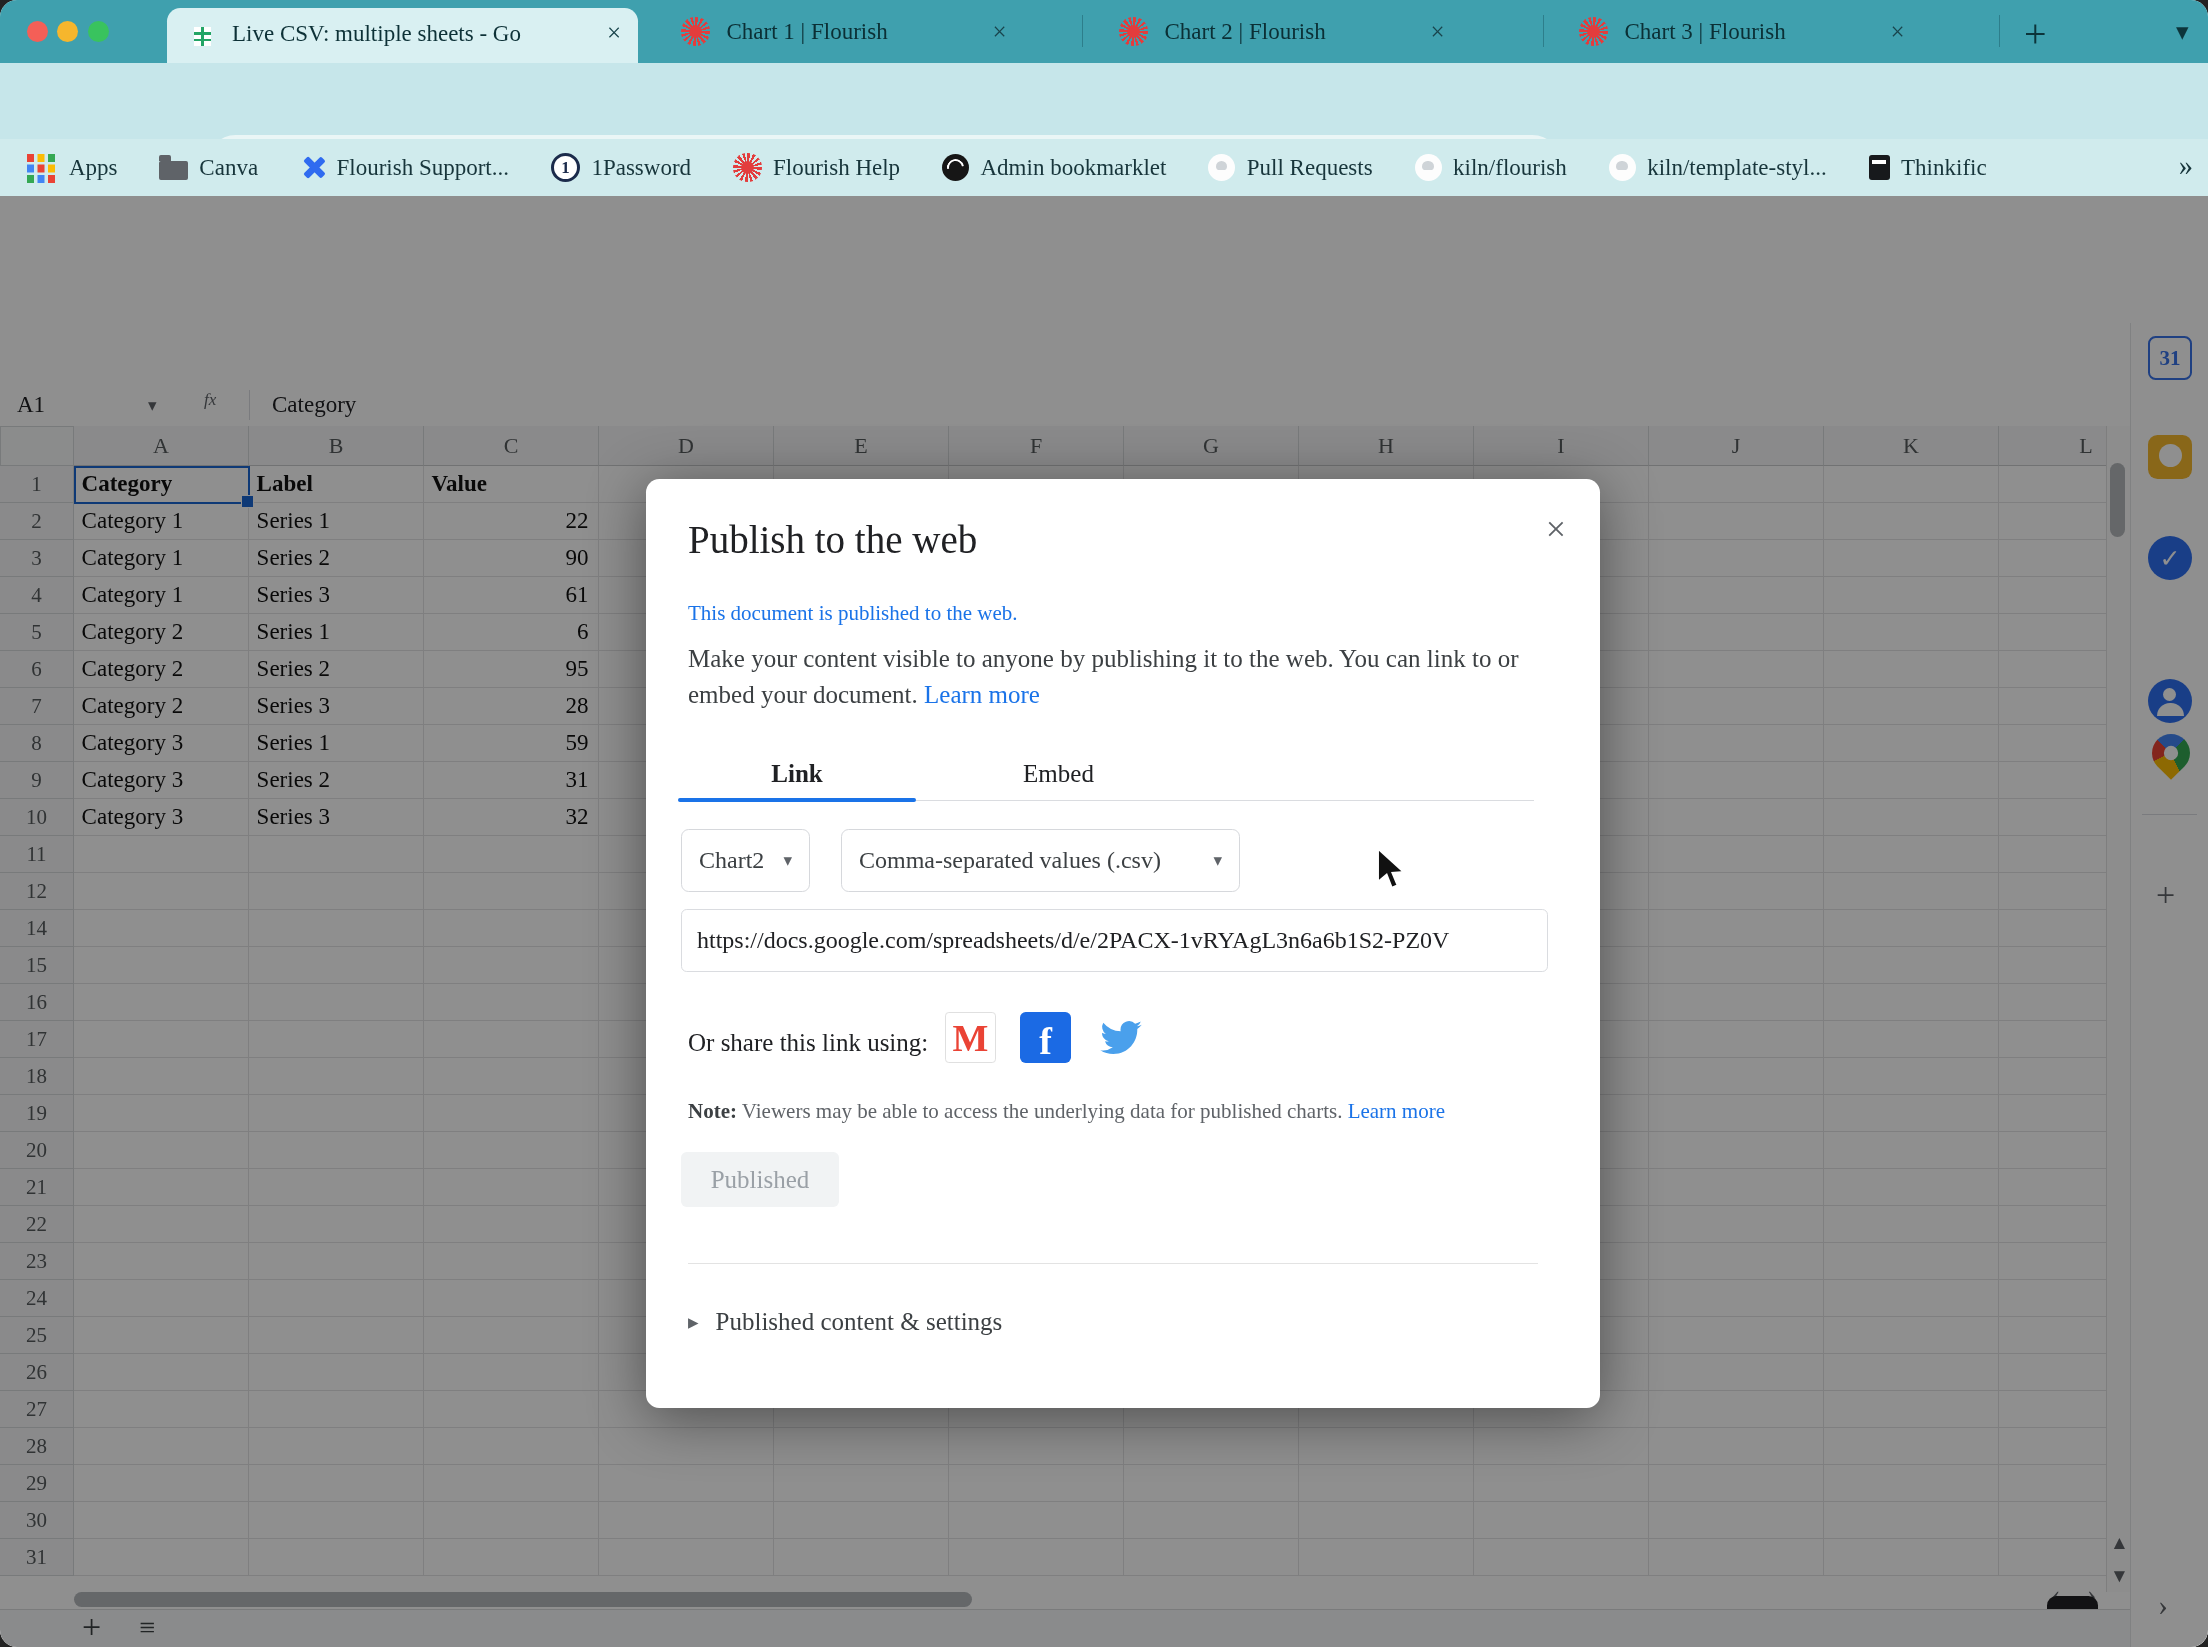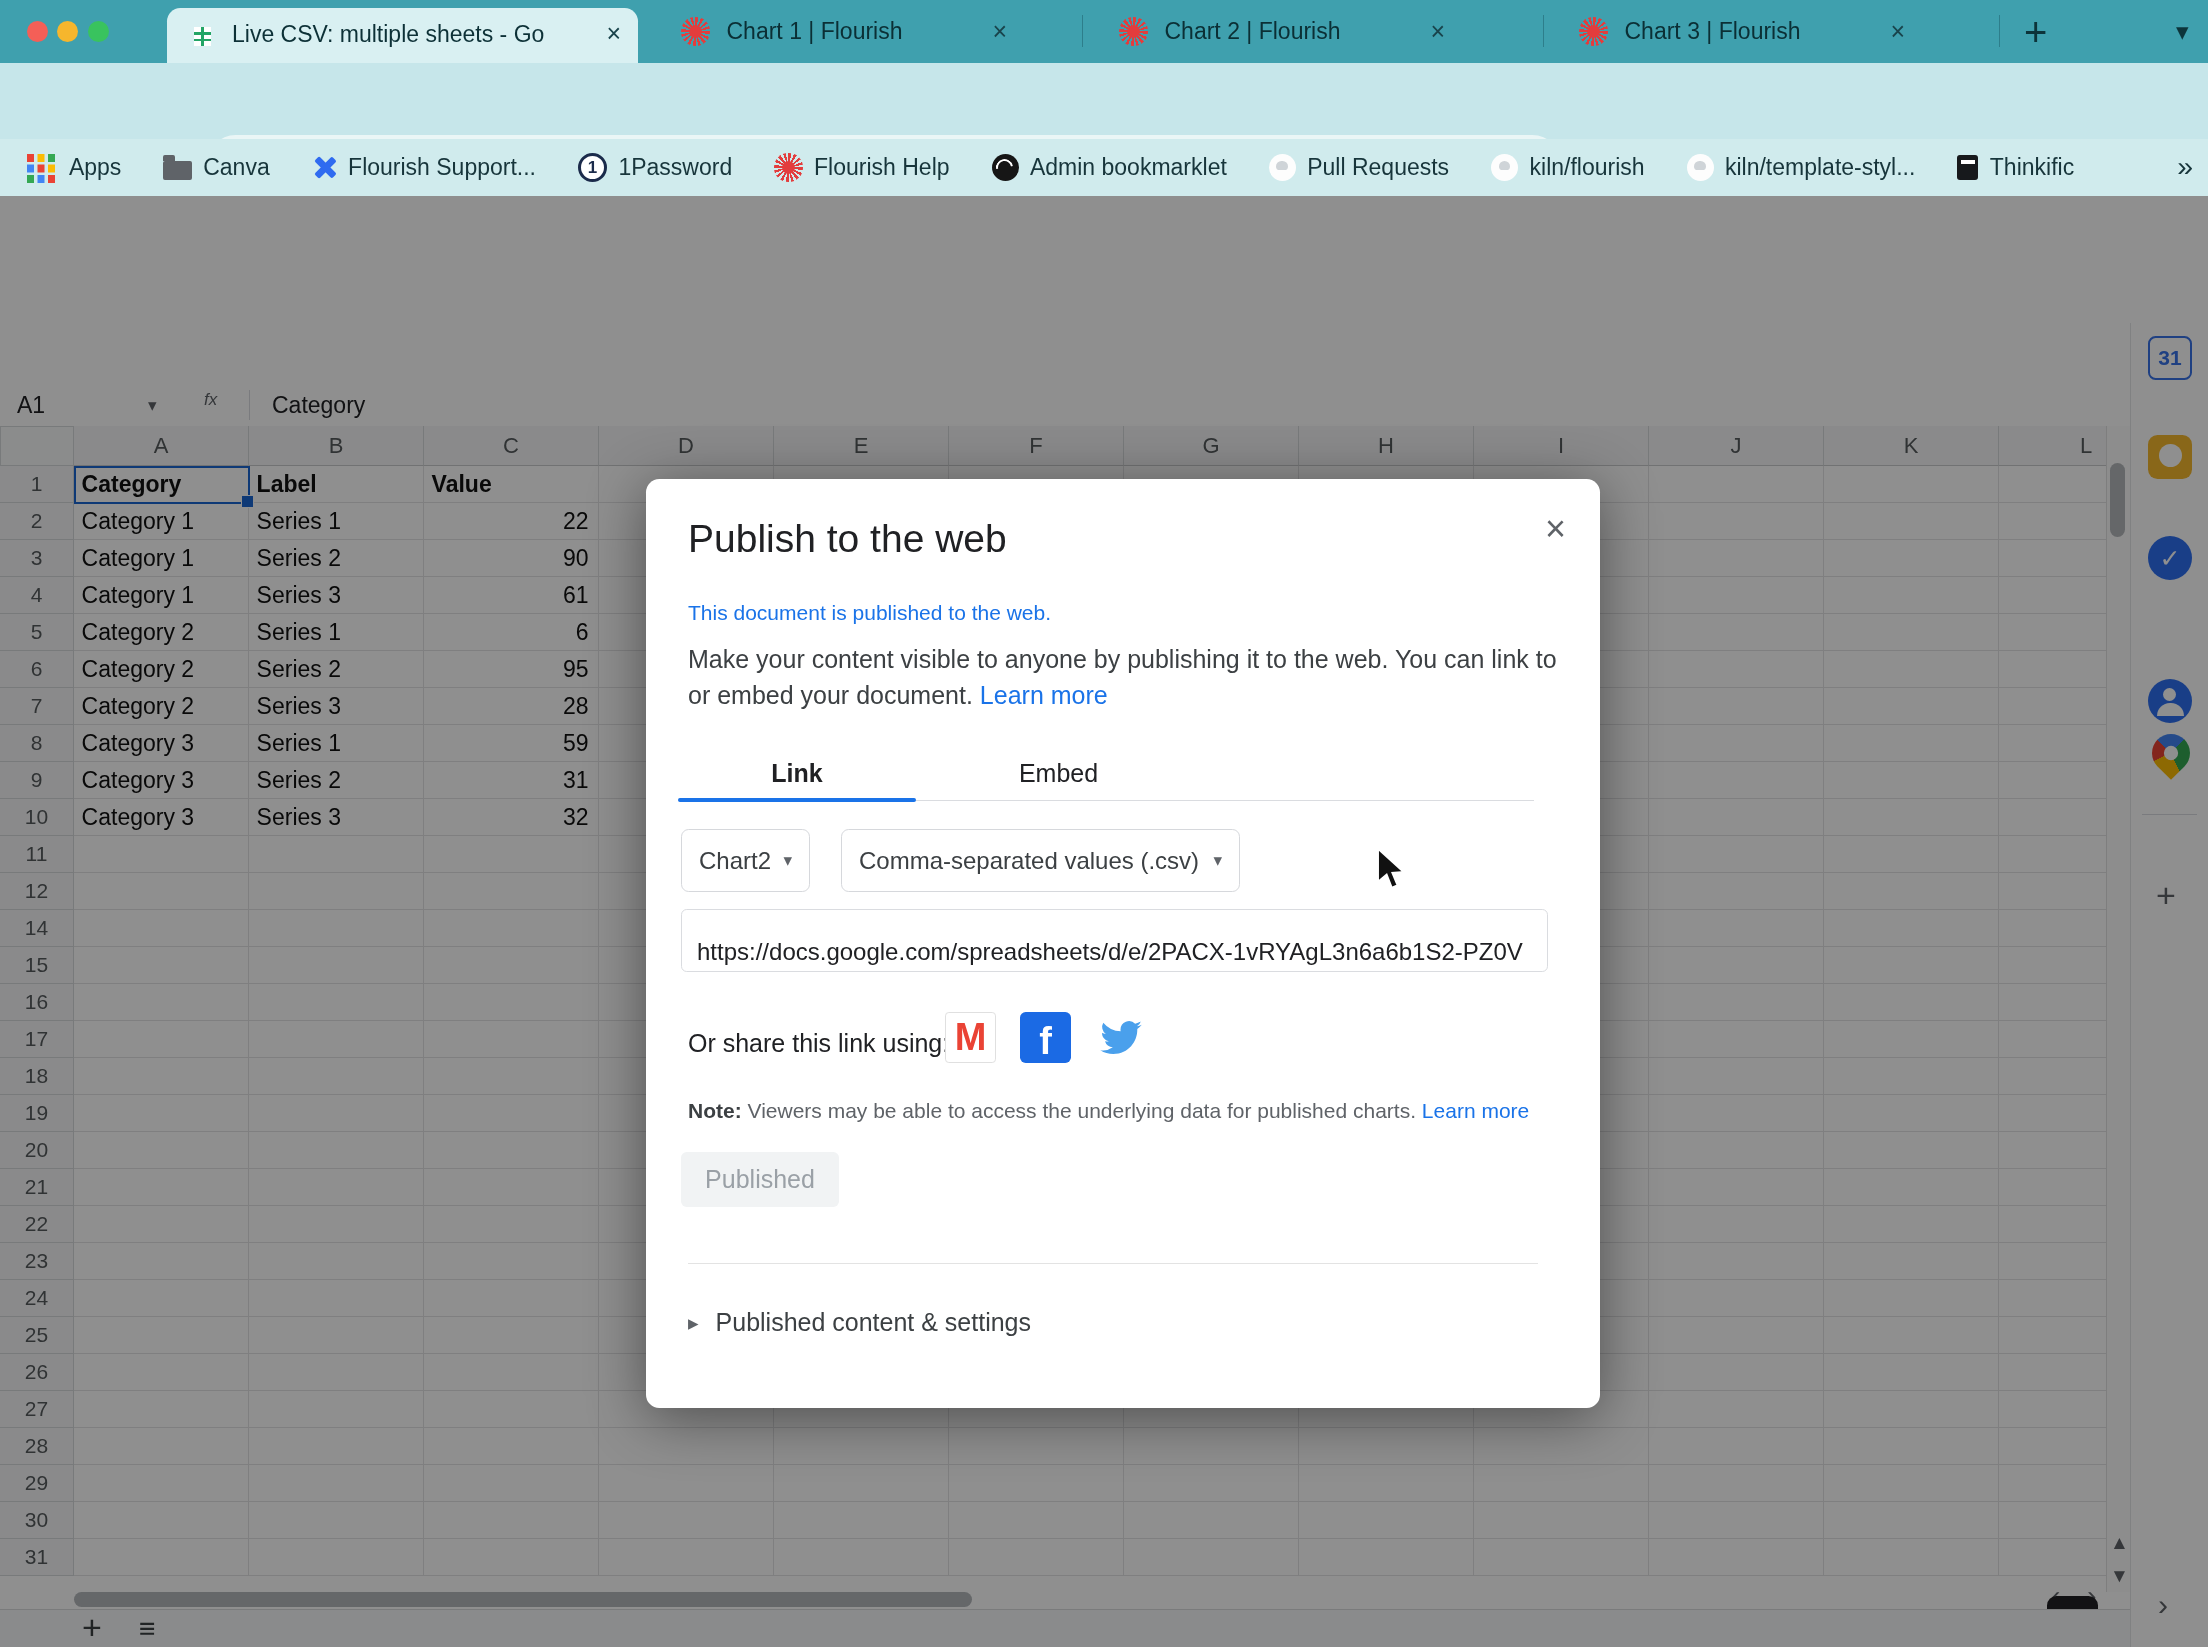--- a/index.html
+++ b/index.html
@@ -1,17 +1,17 @@
 <!DOCTYPE html>
 <html style="font-size:15px"><head>
 <meta charset="utf-8">
 <style>
   html,body{margin:0;padding:0;background:#222;}
   .screen{position:relative;width:2208px;height:1647px;overflow:hidden;
-    font-family:Liberation Sans, sans-serif;background:#fff;}
+    font-family:Liberation Serif, serif;background:#fff;border-radius:17px;}
   .abs{position:absolute;}
   .g{display:inline-block;line-height:1;}
 
   
   .tabbar{left:0;top:0;width:2208px;height:63px;background:#3fa0ae;}
   .tl{width:21px;height:21px;border-radius:50%;top:21px;}
   .tab-active{left:167px;top:7.6px;width:471px;height:55px;background:#d9f0f2;border-radius:13.3px 13.3px 0 0;}
   .tab{top:0;height:63px;display:flex;align-items:center;}
   .tabttl{font-size:23px;color:#0d3137;white-space:nowrap;overflow:hidden;}
   .tabx{font-size:25px;color:#19444c;}
@@ -134,21 +134,21 @@
   .dclose{right:34px;top:32px;font-size:36px;color:#5f6368;}
   .dnotice{left:42px;top:122px;font-size:21px;color:#1a73e8;}
   .dbody{left:42px;top:162px;width:885px;font-size:25px;line-height:36px;color:#3c4043;}
   .dlink{color:#1a73e8;}
   .dtab{top:268px;height:53px;display:flex;align-items:center;justify-content:center;font-size:25px;color:#202124;}
   .dtabline{left:32px;top:321px;width:856px;height:1px;background:#dadce0;}
   .dtabul{left:32px;top:319px;width:238px;height:3.8px;background:#1a73e8;border-radius:1.9px;}
   .dsel{top:350px;height:63px;border:1px solid #d6d8dc;border-radius:7.6px;display:flex;align-items:center;
     justify-content:space-between;padding:0 17px;font-size:24px;color:#3c4043;box-sizing:border-box;}
   .durl{left:35px;top:430px;width:867px;height:63px;border:1px solid #dadce0;border-radius:5.7px;box-sizing:border-box;
-    font-size:24px;color:#202124;line-height:61px;padding:11px 15px;white-space:nowrap;overflow:hidden;}
+    font-size:24px;color:#202124;line-height:61px;padding:0 15px;white-space:nowrap;overflow:hidden;}
   .dsharelbl{left:42px;top:550px;font-size:25px;color:#202124;}
   .sic{top:533px;width:51px;height:51px;}
   .gmail{background:#fff;border:1px solid #e0e0e0;border-radius:3.8px;color:#ea4335;font-weight:bold;font-size:38px;
     display:flex;align-items:center;justify-content:center;box-sizing:border-box;}
   .fb{background:#1b6ae4;border-radius:5.7px;color:#fff;font-weight:bold;font-size:38px;display:flex;align-items:flex-end;justify-content:center;}
   .dnote{left:42px;top:620px;font-size:21px;color:#5f6368;}
   .dnote b{color:#3c4043;}
   .pubbtn{left:35px;top:673px;width:158px;height:55px;border-radius:5.7px;background:#f1f3f4;color:#9aa0a6;
     font-size:25px;display:flex;align-items:center;justify-content:center;}
   .ddiv{left:42px;top:784px;width:850px;height:1px;background:#e3e3e3;}

